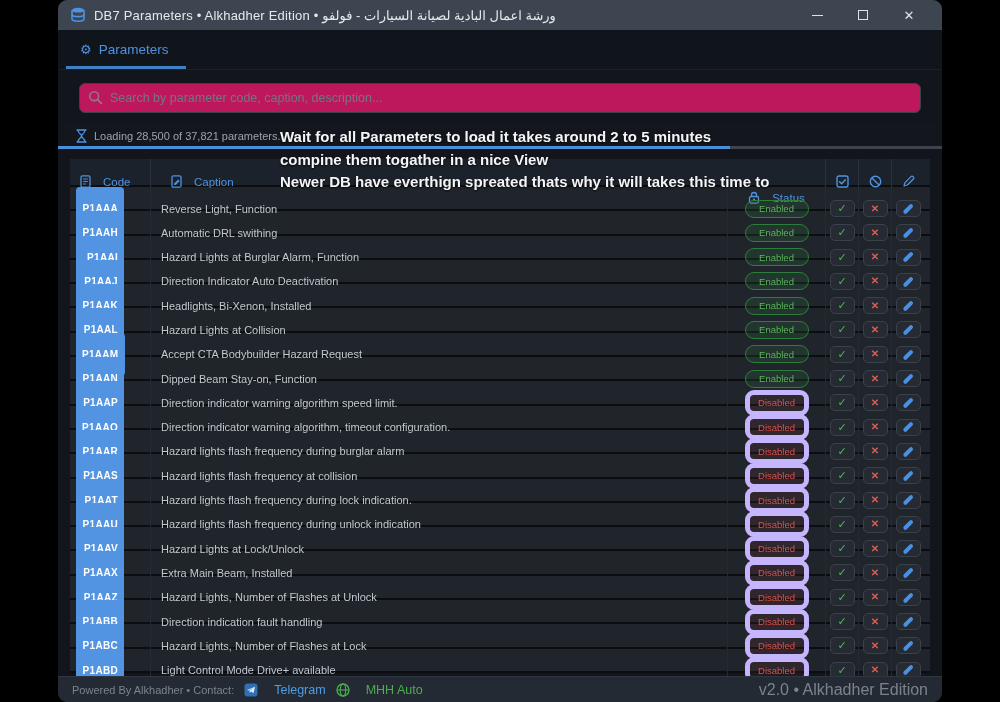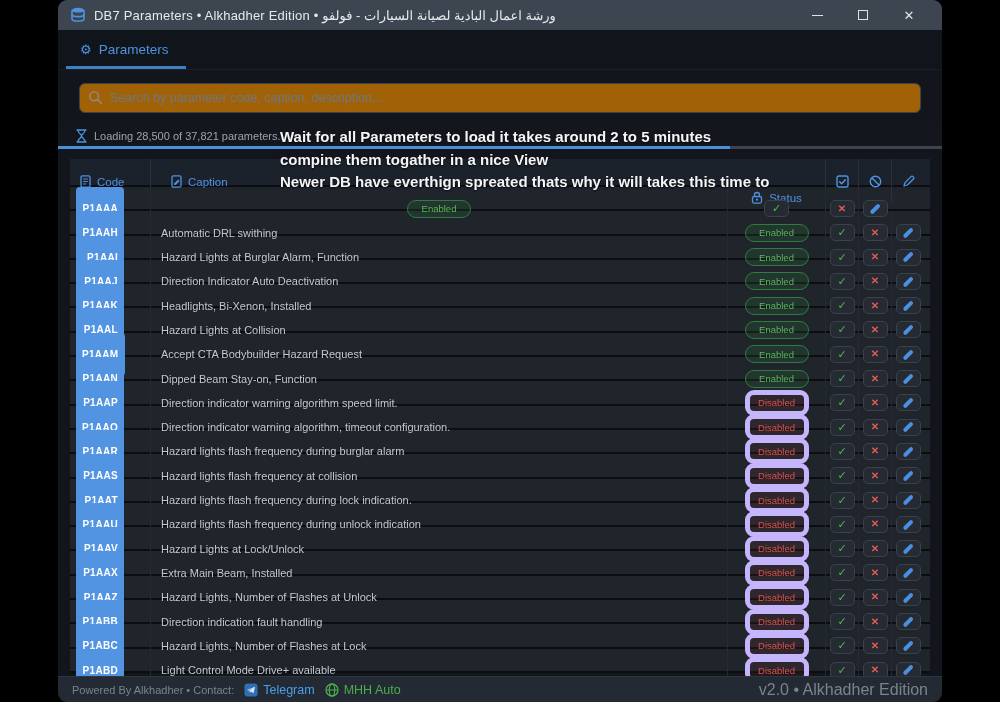--- a/index.html
+++ b/index.html
@@ -21,36 +21,36 @@
   .max-glyph{ display:block; width:10px; height:10px; border:1px solid #dfe3e7;}
   .close-glyph{ font-size:13px; line-height:1;}
   
   .tabbar{ height:40px; background:#10151b; display:flex; align-items:flex-end; padding:0 0 0 8px; border-bottom:1px solid #1a202a;}
   .tab{ display:flex; align-items:center; gap:7px; padding:0 18px 9px 14px; border-bottom:3px solid #3f7fc4; color:#4e93e0; font-size:13.5px;}
   .tab .gear{ font-size:13px; }
   
   .search-wrap{ padding:13px 21px 10px 21px; }
   .search-box{ position:relative; }
   .search-box input{
-    width:100%; height:30px; background:#a16207; border:1px solid #3a424d; border-radius:6px;
+    width:100%; height:30px; background:#be185d; border:1px solid #3a424d; border-radius:6px;
     color:#c6cbd1; font-size:12.5px; padding:0 10px 0 30px; outline:none; font-family:"Liberation Sans",sans-serif;
   }
   .search-box input::placeholder{ color:#6e7884; }
   .search-icon{ position:absolute; left:9px; top:7px; width:15px; height:15px; opacity:.75;}
   
   .loading-strip{ position:relative; height:26px; display:flex; align-items:center; padding:0 0 0 18px; background:#13171d;}
   .loading-strip .hour{ width:11px; height:14px; margin-right:7px;}
   .loading-text{ font-size:11px; color:#9aa3ad; }
   .progress{ position:absolute; left:0; right:0; bottom:0; height:3px; background:#3d444d;}
   .progress .fill{ height:100%; background:#4a90d9; }
   
   .table{ margin:10px 12px 0 12px; }
   .grid-row{ display:grid; grid-template-columns:80px 1fr 98px 33px 33px 33px; align-items:center; padding-right:6px;}
   .thead{ height:28px; background:#1c222b; color:#4e93e0; font-size:11.5px; border-bottom:2px solid #0b0d11;}
-  .thead .cell{ display:flex; align-items:center; gap:6px; padding-left:10px; height:100%; }
+  .thead .cell{ display:flex; align-items:center; gap:12px; padding-left:10px; height:100%; }
   .cell.v{ border-left:1px solid #2a313c;padding-left:20px; }
   .thead .icon-cell{ justify-content:center; padding-left:0;}
   .tbody .row{ height:24.3px; background:#20252c; border-bottom:2px solid #0b0d11; }
   .code-cell{ padding-left:6px; }
   .code-badge{
     display:inline-block; min-width:48px; text-align:right; background:#5294e2; color:#fff;
     font-size:10px; font-weight:bold; padding:16px 6px; border-radius:4px; letter-spacing:.3px; cursor:pointer;
   }
   .caption-cell{ font-size:11px; color:#c2c8ce; padding-left:10px; height:100%; display:flex; align-items:center; border-left:1px solid #232a33;}
   .status-cell{ display:flex; justify-content:center; height:100%; align-items:center; border-left:1px solid #232a33;}
@@ -64,21 +64,21 @@
   }
   .chk{ color:#4cbb57; font-size:11px; line-height:1;}
   .xx{ color:#e05c55; font-size:10px; font-weight:bold; line-height:1;}
   .pencil{ display:block; width:12px; height:3.5px; background:#4a90e2; border-radius:2px; transform:rotate(-45deg);}
   
   .footer{
     position:absolute; left:0; right:0; bottom:0; height:26px; background:#242a33; border-top:1px solid #2e3640;
     display:flex; align-items:center; padding:0 14px; gap:10px;
   }
   .footer .powered{ font-size:11px; color:#7b838d; }
-  .flink{ display:flex; align-items:center; gap:5px; font-size:12.5px; }
+  .flink{ display:flex; align-items:center; gap:16px; font-size:12.5px; }
   .tg{ color:#4a9eea; } .mhh{ color:#4cae4c; }
   .footer .version{ margin-left:auto; font-size:16px; color:#7b838d; }
   
   .annotation{
     position:absolute; left:222px; top:126px; width:580px; color:#f4f5f7;
     font-size:15px; font-weight:600; line-height:22.6px; text-shadow:0 1px 2px rgba(0,0,0,.8);
     pointer-events:none;
   }
 </style>
 </head>
@@ -175,20 +175,21 @@
         <svg width="13" height="13" viewBox="0 0 13 13">
           <path d="M2 11l1-3.4 6-6a1.4 1.4 0 0 1 2 0l.4.4a1.4 1.4 0 0 1 0 2l-6 6L2 11z" fill="none" stroke="#4e93e0" stroke-width="1.3" stroke-linejoin="round"></path>
         </svg>
       </div>
     </div>
     <div class="tbody" id="tbody">
   <div class="grid-row row">
     <div class="code-cell">
       <span class="code-badge">P1AAA</span>
     </div>
+    <div class="caption-cell">Reverse Light, Function</div>
     <div class="status-cell">
       <span class="pill pill-enabled">Enabled</span>
     </div>
     <div class="btn-cell">
       <span class="act-btn">
               <span class="chk">✓</span>
             </span>
     </div>
     <div class="btn-cell">
       <span class="act-btn">

